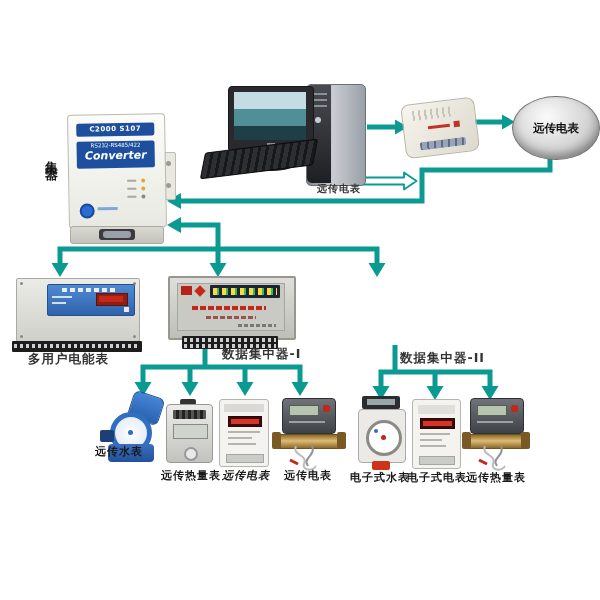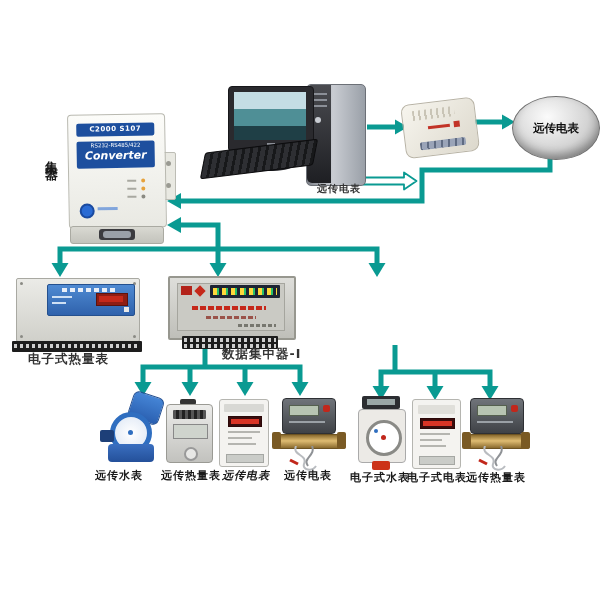--- a/index.html
+++ b/index.html
@@ -148,21 +148,21 @@
         <div class="abs" style="left:48px;top:8px;width:30px;height:11px;background:#8e1d14;border:1px solid #5e120c;">
           <div class="abs" style="left:2px;top:2px;width:24px;height:6px;background:#c5281a;"></div>
         </div>
         <div class="abs" style="left:76px;top:22px;width:5px;height:5px;background:#e8e8e8;"></div>
       </div>
     </div>
     <div class="abs termdark" style="left:-2px;top:64px;width:130px;height:11px;">
       <div class="termrow" style="top:3px;width:126px;"></div>
     </div>
   </div>
-  <div class="lbl" style="left:28px;top:351px;font-size:12.5px;color:#333;letter-spacing:1px;">电子式热量表</div>
+  <div class="lbl" style="left:28px;top:351px;font-size:12.5px;color:#333;letter-spacing:1px;">多用户电能表</div>
 
   <div class="dev" style="left:168px;top:276px;width:124px;height:74px;">
     <div class="abs" style="left:0;top:0;width:124px;height:60px;background:linear-gradient(#dededa,#bfbfb9);border:2px solid #97978f;border-radius:2px;">
       <div class="abs" style="left:7px;top:5px;width:106px;height:46px;background:#cacac4;border:1px solid #a5a59e;">
         <div class="abs" style="left:3px;top:2px;width:11px;height:9px;background:#b3231a;"></div>
         <div class="abs" style="left:18px;top:3px;width:8px;height:8px;background:#c5281a;transform:rotate(45deg);"></div>
         <div class="abs" style="left:32px;top:1px;width:70px;height:13px;background:#1d2433;border-radius:1px;">
           <div class="abs" style="left:3px;top:3px;width:64px;height:7px;background:repeating-linear-gradient(90deg,#ffd83a 0 4px,#27c06a 4px 6px,#1d2433 6px 9px);"></div>
         </div>
         <div class="abs reddash" style="left:14px;top:22px;width:74px;height:4px;"></div>
@@ -170,30 +170,31 @@
         <div class="abs" style="left:60px;top:40px;width:38px;height:3px;background:repeating-linear-gradient(90deg,#77776f 0 4px,rgba(0,0,0,0) 4px 6px);"></div>
       </div>
     </div>
     <div class="abs termdark" style="left:14px;top:60px;width:96px;height:13px;">
       <div class="termrow" style="top:2px;width:92px;"></div>
       <div class="termrow" style="top:8px;width:92px;"></div>
     </div>
   </div>
   <div class="lbl cllb clbl" style="left:222px;top:346px;">数据集中器-I</div>
 
+  <div class="lbl clbl" style="left:400px;top:350px;">数据集中器-II</div>
 
   <div class="dev" style="left:102px;top:396px;width:64px;height:70px;">
     <div class="abs" style="left:28px;top:-2px;width:30px;height:26px;background:linear-gradient(#4585d6,#2a5fb0);border:1px solid #234f92;border-radius:6px;transform:rotate(18deg);"></div>
     <div class="abs" style="left:8px;top:16px;width:32px;height:32px;border-radius:50%;border:5px solid #2f6ec0;background:radial-gradient(#ffffff,#dce6f4);">
       <div class="abs" style="left:13px;top:13px;width:5px;height:5px;border-radius:50%;background:#2f6ec0;"></div>
     </div>
     <div class="abs" style="left:-2px;top:34px;width:14px;height:12px;background:#1d3f78;border-radius:2px;"></div>
     <div class="abs" style="left:6px;top:48px;width:46px;height:18px;background:linear-gradient(#3a6fc0,#24509a);border-radius:4px;"></div>
   </div>
-  <div class="lbl mlbl" style="left:74px;top:468px;">远传水表</div>
+  <div class="lbl mlbl" style="left:74px;top:444px;">远传水表</div>
 
   <div class="dev" style="left:166px;top:399px;width:45px;height:63px;">
     <div class="abs" style="left:14px;top:0;width:16px;height:6px;background:#333;border-radius:2px;"></div>
     <div class="abs metal" style="left:0;top:5px;width:45px;height:57px;">
       <div class="abs" style="left:6px;top:5px;width:33px;height:9px;background:#222;border-radius:1px;background-image:repeating-linear-gradient(90deg,#555 0 3px,#222 3px 6px);"></div>
       <div class="abs" style="left:6px;top:19px;width:33px;height:13px;background:#cfd4cd;border:1px solid #888;"></div>
       <div class="abs" style="left:17px;top:42px;width:10px;height:10px;border-radius:50%;border:2px solid #999;background:#e8e8e6;"></div>
     </div>
   </div>
   <div class="lbl mlbl" style="left:146px;top:468px;">远传热量表</div>

